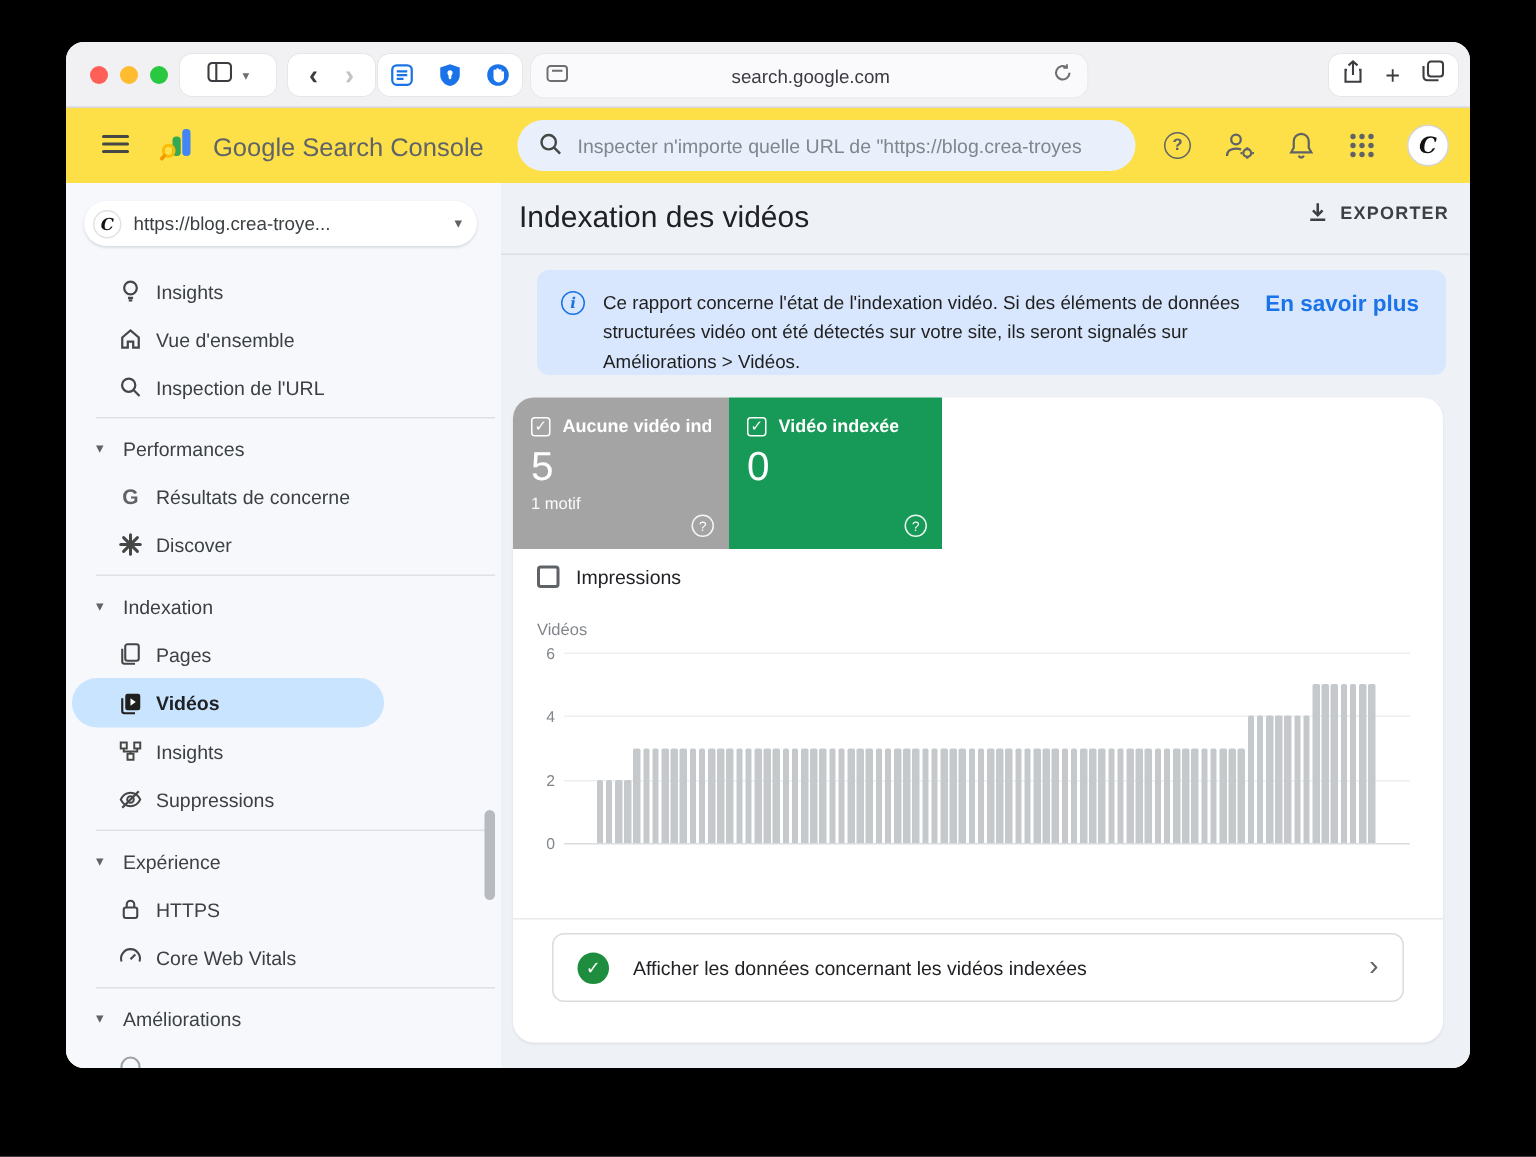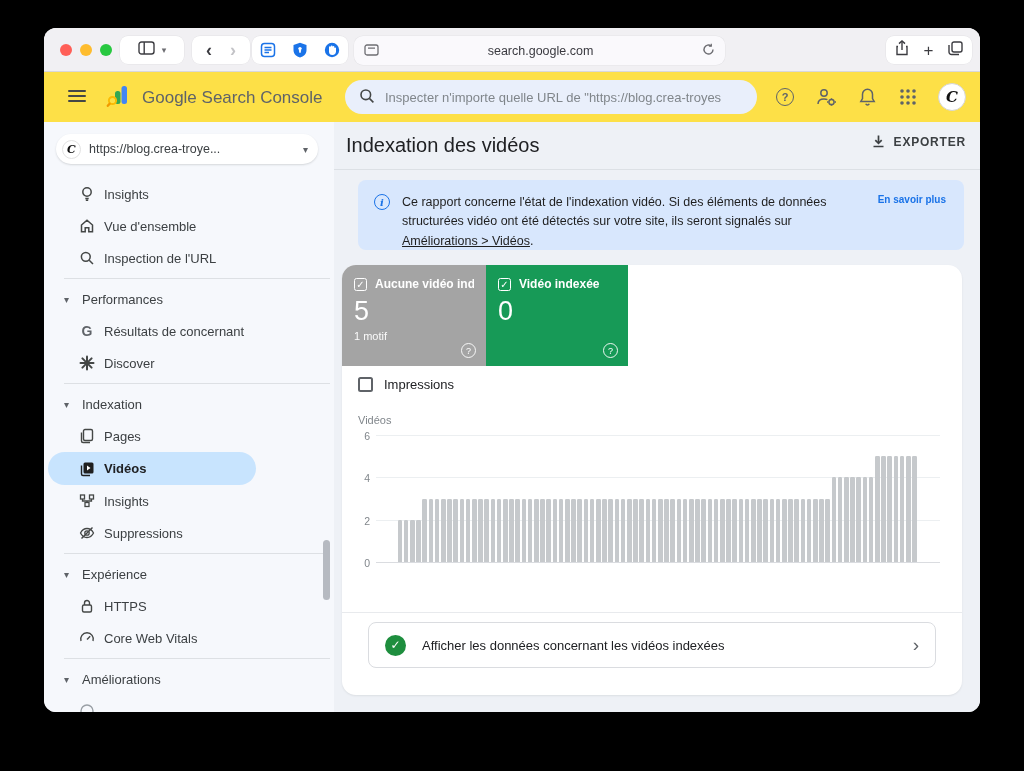--- a/index.html
+++ b/index.html
@@ -48,22 +48,22 @@
   .g-letter { font-weight:bold; font-size:14px; color:#5f6368; }
   .sb-scroll { position:absolute; right:4px; top:418px; width:7px; height:60px; border-radius:3.5px; background:#b6bac1; }
 
   
   .title-row { position:absolute; left:0; top:0; width:100%; height:48px; border-bottom:1px solid #dce0e5; display:flex; align-items:center; }
   .page-title { margin-left:12px; font-size:20px; color:#202124; }
   .export-btn { position:absolute; right:14px; top:12px; display:flex; align-items:center; gap:8px; font-size:12px; font-weight:bold; letter-spacing:.8px; color:#3c4043; cursor:pointer; }
   .banner { position:absolute; left:24px; top:58px; width:606px; height:70px; border-radius:8px; display:flex; padding:13px 16px 0 16px; }
   .info-circ { width:16px; height:16px; border:1.5px solid #1a73e8; border-radius:50%; color:#1a73e8; font-size:10px; font-style:italic; font-weight:bold; font-family:"DejaVu Serif",serif; display:flex; align-items:center; justify-content:center; flex:none; margin-top:1px; }
   .banner-text { width:432px; margin-left:12px; font-size:12.5px; line-height:1.55; color:#1f1f1f; }
-  .banner-link { text-decoration:underline; cursor:pointer; }
-  .banner-cta { position:absolute; right:18px; top:14px; font-size:10px; font-weight:bold; color:#1a73e8; cursor:pointer; }
+  .banner-link { cursor:pointer; }
+  .banner-cta { position:absolute; right:18px; top:14px; font-size:15px; font-weight:bold; color:#1a73e8; cursor:pointer; }
   .card { position:absolute; left:8px; top:143px; width:620px; height:430px; background:#fff; border-radius:14px; box-shadow:0 1px 2px rgba(60,64,67,.1); }
   .stat { position:absolute; top:0; height:101px; padding:12px 12px; color:#fff; cursor:pointer; }
   .stat-head { display:flex; align-items:center; gap:8px; }
   .stat-cb { width:13px; height:13px; border:1.5px solid #fff; border-radius:2.5px; font-size:10px; line-height:12px; text-align:center; flex:none; }
   .stat-label { font-size:12px; font-weight:bold; white-space:nowrap; overflow:hidden; }
   .stat-value { font-size:27px; margin-top:5px; }
   .stat-sub { font-size:11px; margin-top:3px; opacity:.95; }
   .stat-q { position:absolute; right:10px; bottom:8px; width:15px; height:15px; border:1.4px solid rgba(255,255,255,.9); border-radius:50%; font-size:9px; text-align:center; line-height:14px; cursor:pointer; }
   .imp-row { position:absolute; left:16px; top:112px; display:flex; align-items:center; gap:11px; cursor:pointer; }
   .imp-cb { width:15px; height:15px; border:2px solid #5f6368; border-radius:2.5px; }
@@ -263,21 +263,21 @@
       </div>
 
       <div class="sb-divider"></div>
 
       <div class="nav-sect">
         <span class="caret">▾</span>
         <span>Performances</span>
       </div>
       <div class="nav-item">
         <span class="nicon g-letter">G</span>
-        <span>Résultats de concernant</span>
+        <span>Résultats de concerne</span>
       </div>
       <div class="nav-item">
         <span class="nicon">
             <svg width="16" height="16" viewBox="0 0 16 16" stroke="#444746" stroke-width="2" stroke-linecap="round">
               <line x1="8" y1="1.5" x2="8" y2="14.5"></line>
               <line x1="1.5" y1="8" x2="14.5" y2="8"></line>
               <line x1="3.4" y1="3.4" x2="12.6" y2="12.6"></line>
               <line x1="12.6" y1="3.4" x2="3.4" y2="12.6"></line>
             </svg>
           </span>

